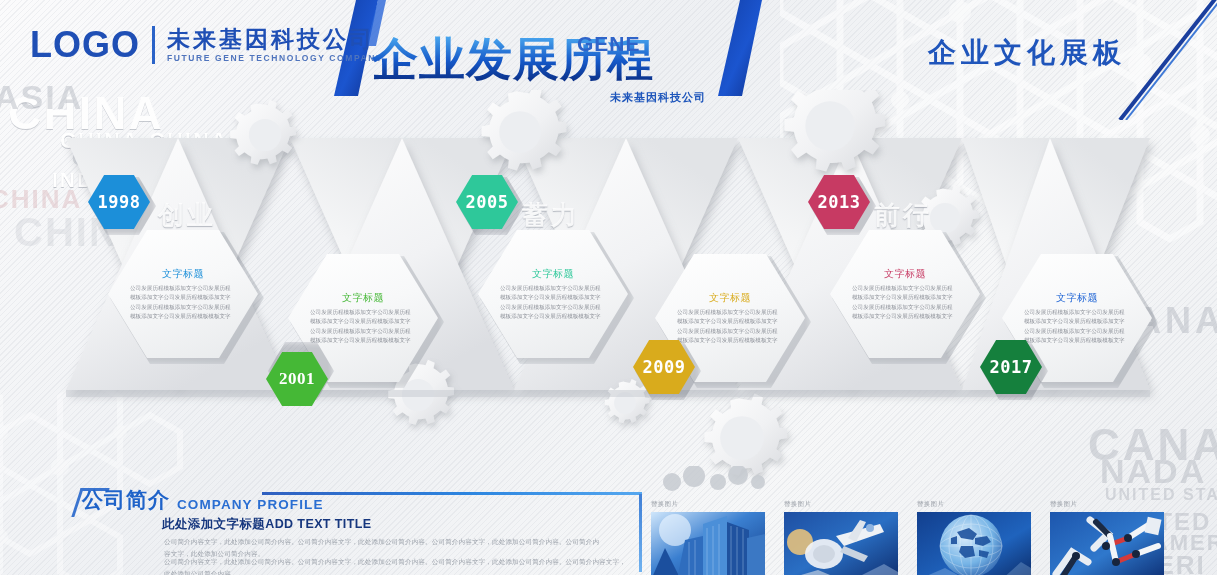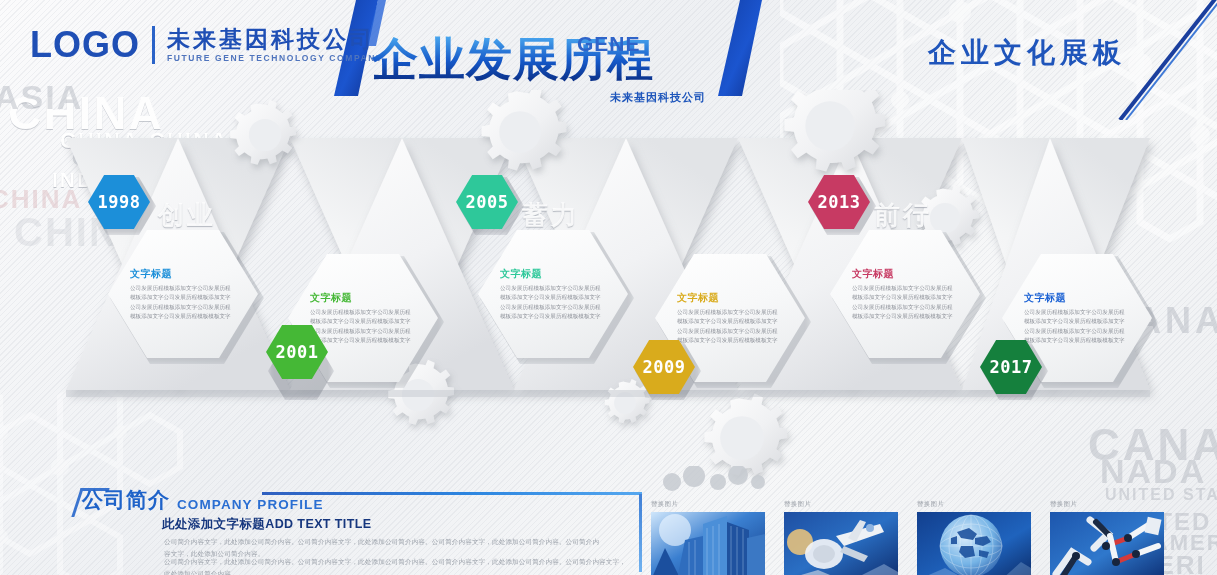--- a/index.html
+++ b/index.html
@@ -81,21 +81,21 @@
   .card-shadow{
     position:absolute;width:154px;height:132px;
     clip-path:polygon(26% 0%,74% 0%,100% 50%,74% 100%,26% 100%,0% 50%);
     background:rgba(120,126,136,.30);filter:blur(3px);
   }
   .card-inner{
     position:absolute;left:0;top:0;width:150px;height:128px;
     display:flex;flex-direction:column;justify-content:center;
     padding:0 22px;box-sizing:border-box;
   }
-  .card-title{font-size:10px;font-weight:bold;margin-bottom:3px;letter-spacing:.5px;}
+  .card-title{font-size:10px;font-weight:normal;margin-bottom:3px;letter-spacing:.5px;text-align:center;}
   .card-body{font-size:5.6px;line-height:1.62;color:#8d9199;word-break:break-all;}
 
   .year-hex{
     position:absolute;width:62px;height:54px;
     clip-path:polygon(26% 0%,74% 0%,100% 50%,74% 100%,26% 100%,0% 50%);
     display:flex;align-items:center;justify-content:center;
     color:#fff;font-size:17px;font-weight:bold;letter-spacing:.5px;
     font-family:"DejaVu Sans Mono","Liberation Mono",monospace;
   }
   .year-shadow{
@@ -384,21 +384,21 @@
 
   <div>
     <div class="kw" style="left:332px;top:340px;">立足</div>
     <div class="card-shadow" style="left:290px;top:256px;"></div>
     <div class="card" style="left:288px;top:254px;"></div>
     <div class="card-inner" style="left:288px;top:254px;">
       <div class="card-title" style="color:#45b836;">文字标题</div>
       <div class="card-body">公司发展历程模板添加文字公司发展历程模板添加文字公司发展历程模板添加文字公司发展历程模板添加文字公司发展历程模板添加文字公司发展历程模板模板文字</div>
     </div>
     <div class="year-shadow" style="left:268px;top:342px;"></div>
-    <div class="year-hex" style="left:266px;top:325px;background:#45b836;">2001</div>
+    <div class="year-hex" style="left:266px;top:352px;background:#45b836;font-family:Liberation Serif, serif;">2001</div>
   </div>
 
   <div>
     <div class="kw" style="left:522px;top:198px;">蓄力</div>
     <div class="card-shadow" style="left:480px;top:232px;"></div>
     <div class="card" style="left:478px;top:230px;"></div>
     <div class="card-inner" style="left:478px;top:230px;">
       <div class="card-title" style="color:#2ec89a;">文字标题</div>
       <div class="card-body">公司发展历程模板添加文字公司发展历程模板添加文字公司发展历程模板添加文字公司发展历程模板添加文字公司发展历程模板添加文字公司发展历程模板模板文字</div>
     </div>

